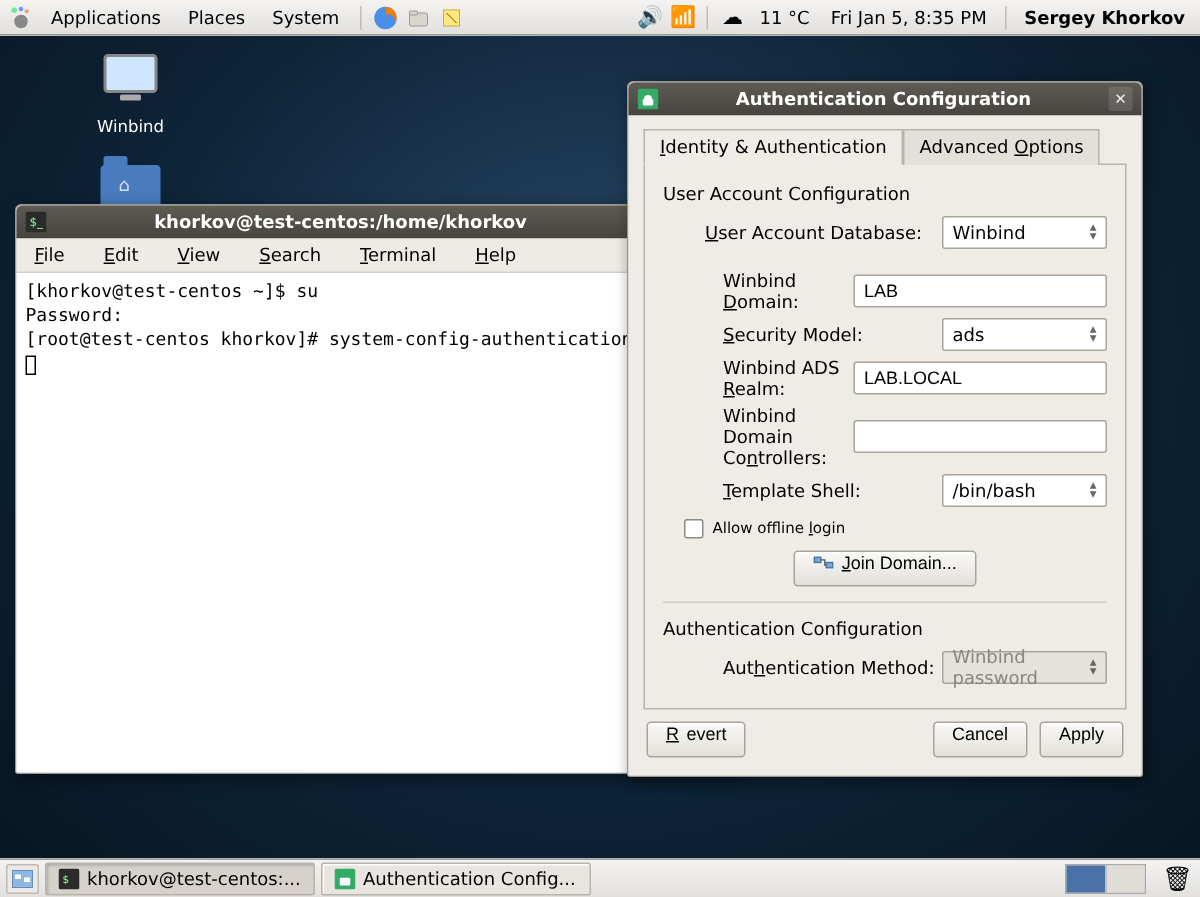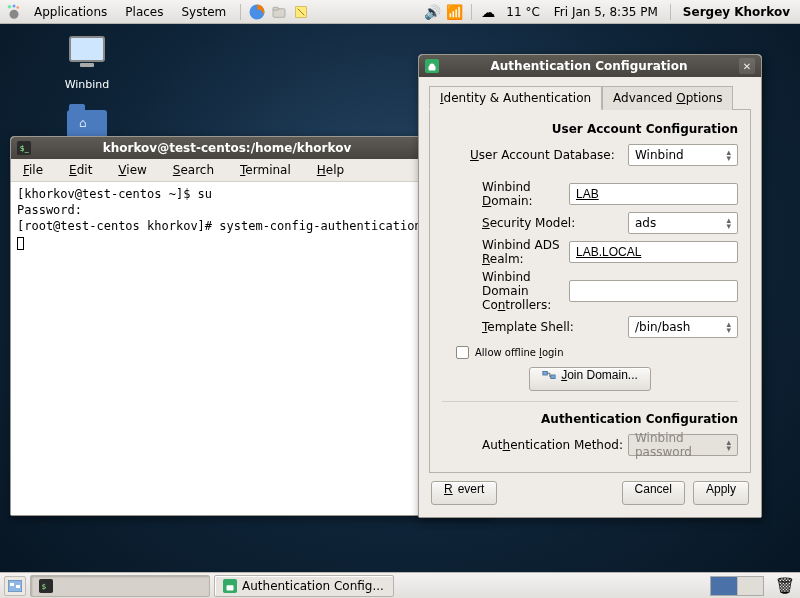--- a/index.html
+++ b/index.html
@@ -80,31 +80,31 @@
   .term-body{flex:1;background:#fff;color:#000;font-family:"DejaVu Sans Mono","Liberation Mono",monospace;font-size:12px;padding:4px 6px;line-height:1.35;white-space:pre;overflow:hidden;}
   .cursor-block{display:inline-block;width:7px;height:13px;border:1px solid #000;vertical-align:text-bottom;}
 
   
   #auth-win { top:54px; left:418px; width:344px; }
   .dialog-body{padding:8px 10px 10px;background:#efece7;}
   .tabs{display:flex;gap:0;margin-bottom:0;text-align:center;}
   .tab{padding:4px 10px;border:1px solid #b8b3ab;background:#e3e0da;font-size:12px;cursor:pointer;border-bottom:none;position:relative;top:1px;}
   .tab.active{background:#efece7;border-bottom:1px solid #efece7;z-index:2;}
   .tab-page{border:1px solid #b8b3ab;padding:10px 12px 12px;background:#efece7;}
-  .section-title{font-weight:bold;margin:2px 0 8px;font-size:12px;text-align:right;}
+  .section-title{font-weight:normal;margin:2px 0 8px;font-size:12px;}
   .form-row{display:flex;align-items:center;margin:4px 0;}
   .form-row .lbl{width:158px;font-size:12px;margin-left:28px;}
   .indent .lbl{padding-left:12px;width:158px;}
   .combo, .textin{
     flex:1;height:22px;border:1px solid #a9a49b;background:#fff;border-radius:2px;
     font-size:12px;padding:2px 6px;display:flex;align-items:center;justify-content:space-between;cursor:pointer;
   }
   .combo.disabled{background:#e5e2dc;color:#8a867f;cursor:default;}
   .combo .chev{font-size:9px;color:#666;display:flex;flex-direction:column;line-height:6px;margin-left:6px;}
-  input.textin{cursor:text;text-decoration:underline;}
+  input.textin{cursor:text;}
   .chk-row{display:flex;align-items:center;gap:6px;margin:8px 0 8px 14px;font-size:10px;}
   .chk{width:13px;height:13px;border:1px solid #8d8a82;background:#fff;border-radius:2px;cursor:pointer;}
   .center-btn-row{display:flex;justify-content:center;margin:6px 0 4px;}
   .btn{
     height:24px;padding:0 12px;border:1px solid #a9a49b;border-radius:3px;
     background:linear-gradient(#faf9f7,#e3e0da);font-size:12px;cursor:pointer;
     display:inline-flex;align-items:flex-start;gap:5px;
     box-shadow:inset 0 1px 0 #fff;
   }
   .hr{border:none;border-top:1px solid #d2cec6;margin:10px 0;}
@@ -308,20 +308,21 @@
         <rect x="0" y="0" width="14" height="12" fill="#8fb7e6" stroke="#5a7ea8"></rect>
         <rect x="2" y="3" width="4" height="3" fill="#fff"></rect>
         <rect x="8" y="5" width="4" height="3" fill="#fff"></rect>
       </svg>
   </div>
   <div class="task-btn active">
     <span class="task-icon"><svg viewBox="0 0 16 16" width="14" height="14">
           <rect width="16" height="16" rx="2" fill="#2b2b2b"></rect>
           <text x="3" y="11" font-size="8" fill="#9f9">$</text>
         </svg></span>
+    <span>khorkov@test-centos:...</span>
   </div>
   <div class="task-btn">
     <span class="task-icon"><svg viewBox="0 0 16 16" width="14" height="14">
           <rect width="16" height="16" rx="2" fill="#3a6"></rect>
           <rect x="4" y="7" width="8" height="6" rx="1" fill="#fff"></rect>
         </svg></span>
     <span>Authentication Config...</span>
   </div>
   <div class="ws-switcher">
     <div class="ws"></div>

